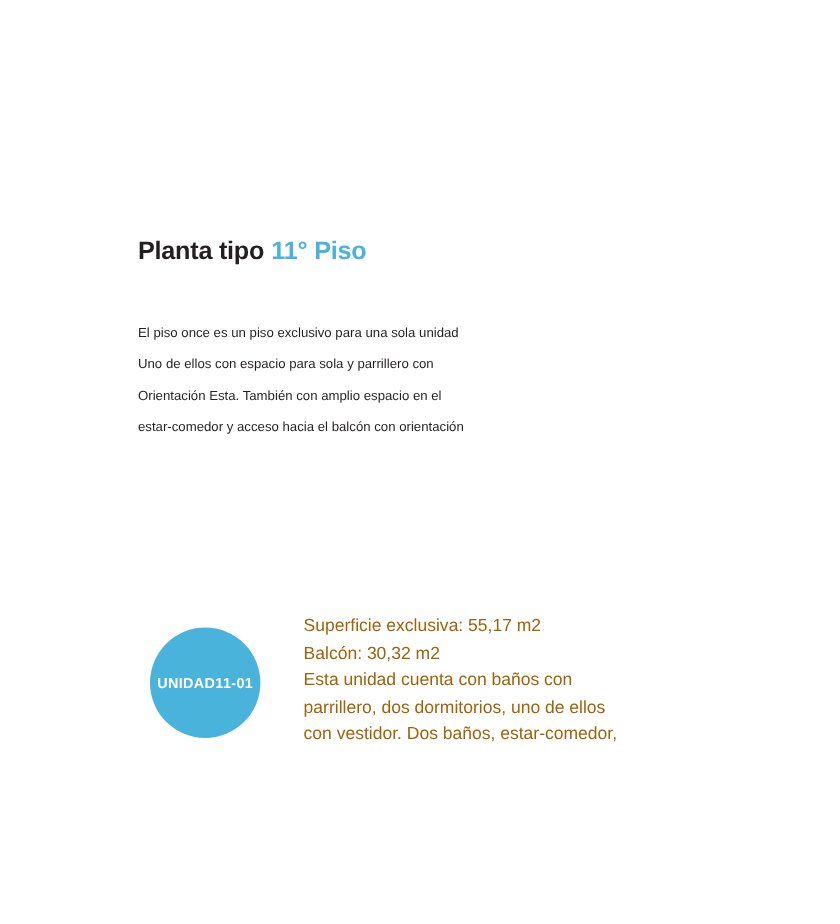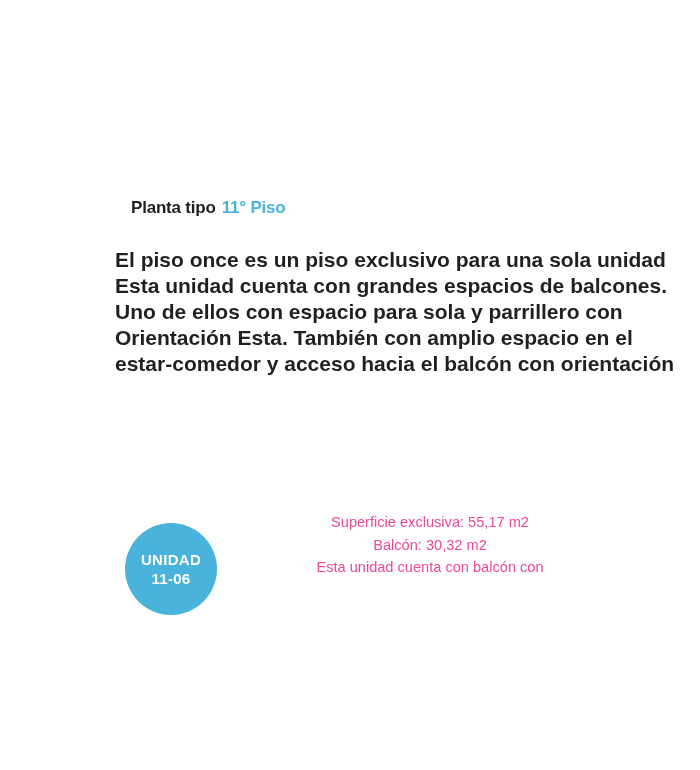--- a/index.html
+++ b/index.html
@@ -22,46 +22,44 @@
     top: 0;
     width: 700px;
     height: 770px;
   }
 
   
   .heading {
     position: absolute;
     left: 115px;
     top: 198px;
-    font-size: 17px;
+    font-size: 21px;
     font-weight: bold;
     letter-spacing: -0.2px;
     white-space: nowrap;
-    margin-left: 16px;
   }
   .heading .title-main {
     color: #231f20;
   }
   .heading .title-accent {
     color: #4ab3dc;
     margin-left: 6px;
   }
 
   
   .description {
     position: absolute;
     left: 115px;
-    top: 247px;
+    top: 265px;
     width: 505px;
-    font-size: 21px;
+    font-size: 11px;
     line-height: 26px;
     color: #231f20;
     text-align: justify;
     text-justify: inter-word;
-    font-weight: bold;
   }
   .description .line {
     display: block;
     white-space: nowrap;
   }
   .description .line.stretch {
     display: flex;
     justify-content: space-between;
   }
 
@@ -69,76 +67,73 @@
   .unit-badge {
     position: absolute;
     left: 125px;
     top: 523px;
     width: 92px;
     height: 92px;
     border-radius: 50%;
     background: #4ab3dc;
     color: #ffffff;
     display: flex;
-    flex-direction: column;
     align-items: center;
     justify-content: center;
-    font-size: 15px;
+    font-size: 12px;
     font-weight: bold;
     letter-spacing: 0.3px;
     line-height: 19px;
   }
 
   
   .unit-details {
     position: absolute;
-    left: 265px;
+    left: 253px;
     top: 511px;
     width: 330px;
     font-size: 14.6px;
     line-height: 22.5px;
-    color: #ec4899;
-    text-align: center;
+    color: #a16207;
   }
   .unit-details .line {
     display: block;
     white-space: nowrap;
   }
 </style>
 </head>
 <body>
 
 <div class="page">
 
   <div class="heading">
     <span class="title-main">Planta tipo</span><span class="title-accent">11° Piso</span>
   </div>
 
   <div class="description">
     <span class="line stretch">
         <span>El piso once es un piso exclusivo para una sola unidad</span>
       </span>
     <span class="line stretch">
-        <span>Esta unidad cuenta con grandes espacios de balcones.</span>
-      </span>
-    <span class="line stretch">
         <span>Uno de ellos con espacio para sola y parrillero con</span>
       </span>
     <span class="line stretch">
         <span>Orientación Esta. También con amplio espacio en el</span>
       </span>
     <span class="line stretch">
         <span>estar-comedor y acceso hacia el balcón con orientación</span>
       </span>
   </div>
 
   <div class="unit-badge">
     <span>UNIDAD</span>
-    <span>11-06</span>
+    <span>11-01</span>
   </div>
 
   <div class="unit-details">
     <span class="line">Superficie exclusiva: 55,17 m2</span>
     <span class="line">Balcón: 30,32 m2</span>
-    <span class="line">Esta unidad cuenta con balcón con</span>
+    <span class="line">Esta unidad cuenta con baños con</span>
+    <span class="line">parrillero, dos dormitorios, uno de ellos</span>
+    <span class="line">con vestidor. Dos baños, estar-comedor,</span>
   </div>
 
 </div>
 
 </body></html>

